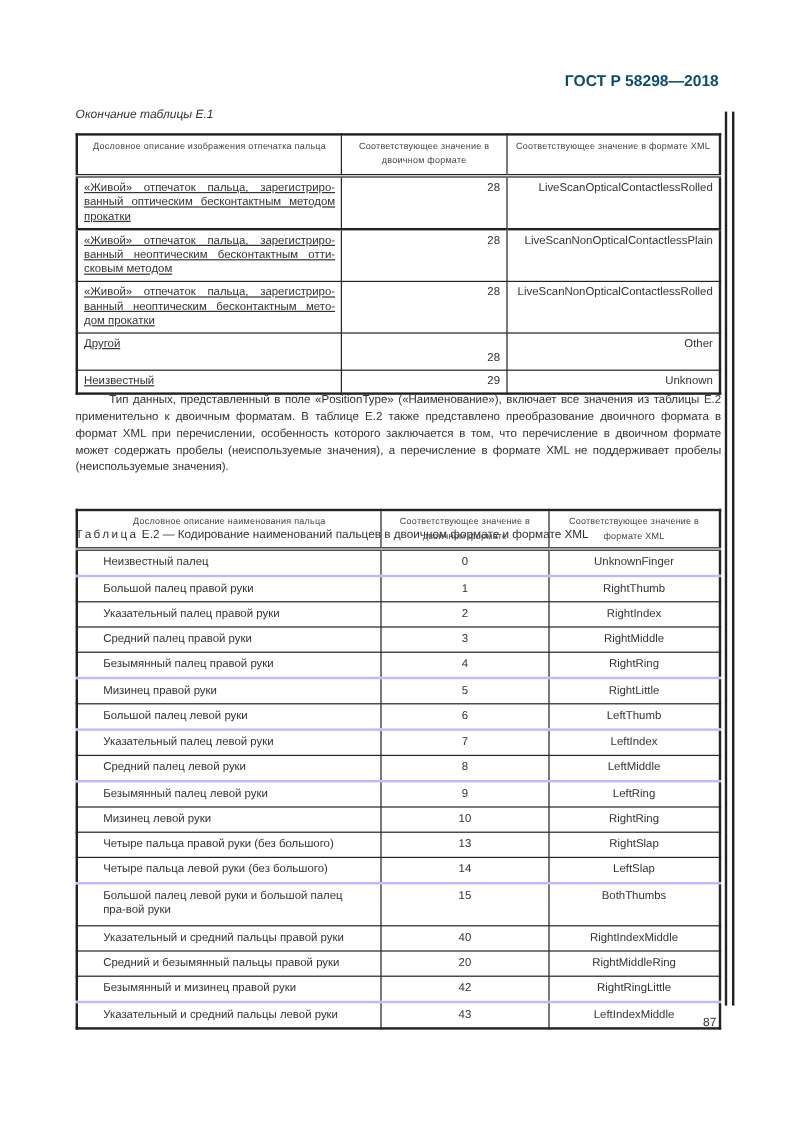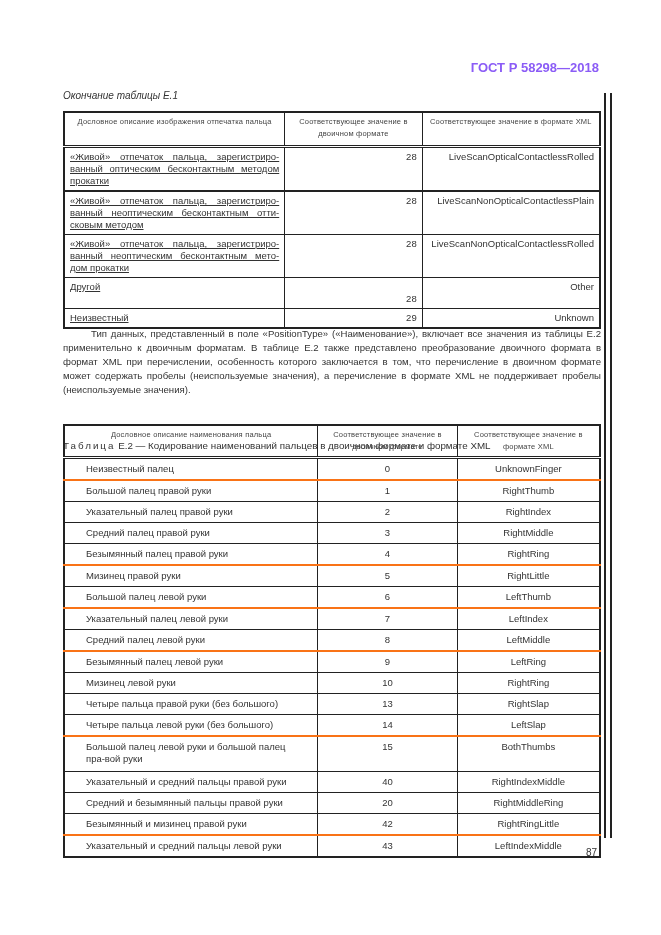--- a/index.html
+++ b/index.html
@@ -2,21 +2,21 @@
 <html><head>
   <meta charset="utf-8">
   <style>
     html, body { margin: 0; padding: 0; background: #fff; }
     body {
       width: 661px; height: 935px; position: relative; overflow: hidden;
       font-family: "Liberation Sans", sans-serif; color: #2a2a2a;
     }
     .doc-code {
       position: absolute; right: 62px; top: 60px;
-      font-size: 13px; font-weight: bold; color: #8b5cf6;
+      font-size: 13px; font-weight: bold; color: #0c4a6e;
     }
     .side-bars {
       position: absolute; left: 604px; top: 93px; width: 8px; height: 745px;
       border-left: 2px solid #222; border-right: 2px solid #222; box-sizing: border-box;
     }
     .caption1 {
       position: absolute; left: 63px; top: 90px; font-size: 10px; font-style: italic; color: #333;
     }
     table {
       position: absolute; border-collapse: collapse; font-size: 9.5px; color: #333;
@@ -36,21 +36,21 @@
       font-size: 9.6px; line-height: 14px; text-align: justify; color: #333;
     }
     .para span.indent { display: inline-block; width: 28px; }
     .caption2 {
       position: absolute; left: 63px; top: 404px; font-size: 9.8px; color: #333; margin-top: 36px;
     }
     .caption2 .spaced { letter-spacing: 2px; }
     .t2 { left: 63px; top: 424px; width: 538px; border: 2px solid #222; }
     .t2 td { padding: 4px 21px; height: 12px; }
     .t2 td.c2, .t2 td.c3 { text-align: center; }
-    .t2 tr.thick td { border-top: 2px solid #f97316; }
+    .t2 tr.thick td { border-top: 2px solid #c4b5fd; }
     .page-num {
       position: absolute; right: 64px; top: 847px; font-size: 10px; color: #333;
     }
   </style>
 </head>
 <body>
 
 <div class="doc-code">ГОСТ Р 58298—2018</div>
 <div class="side-bars"></div>
 

